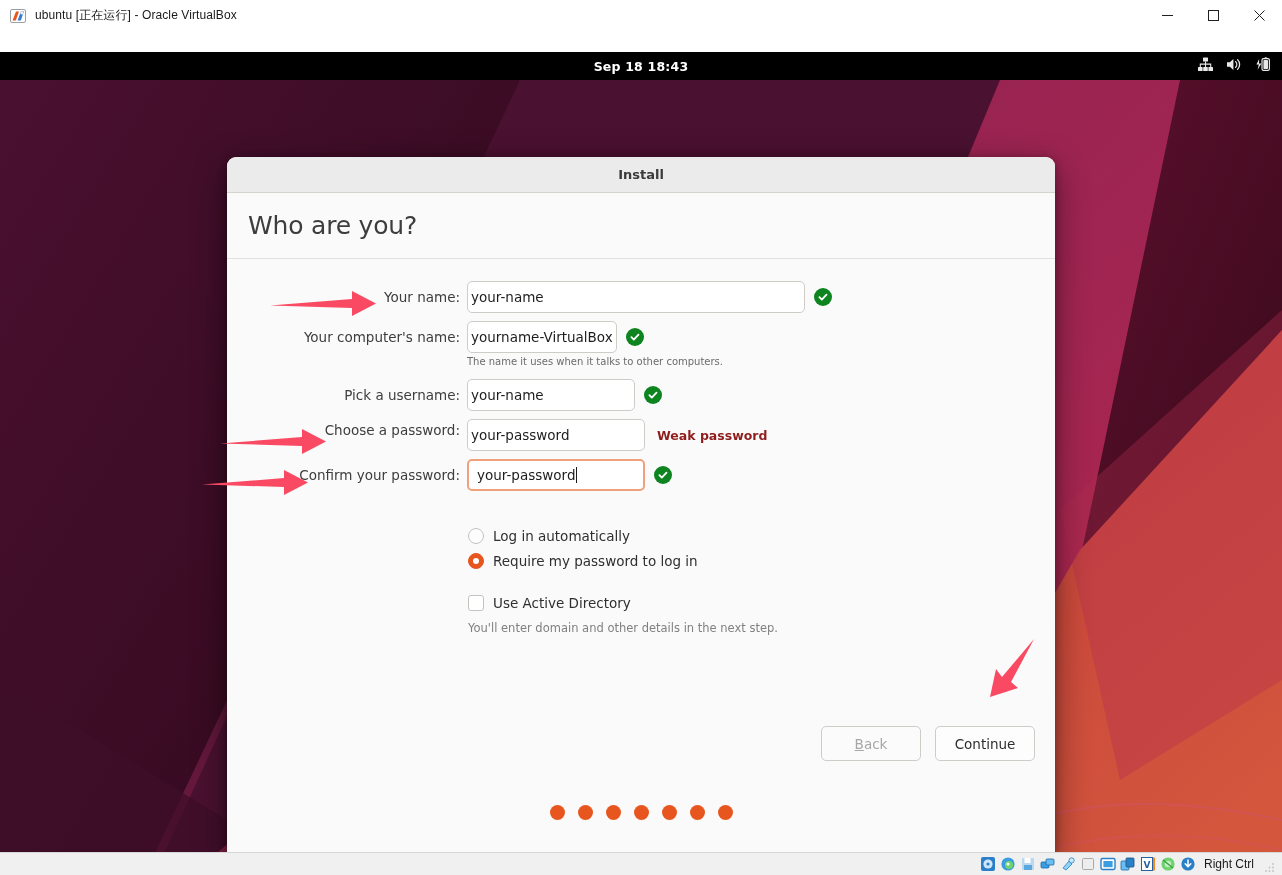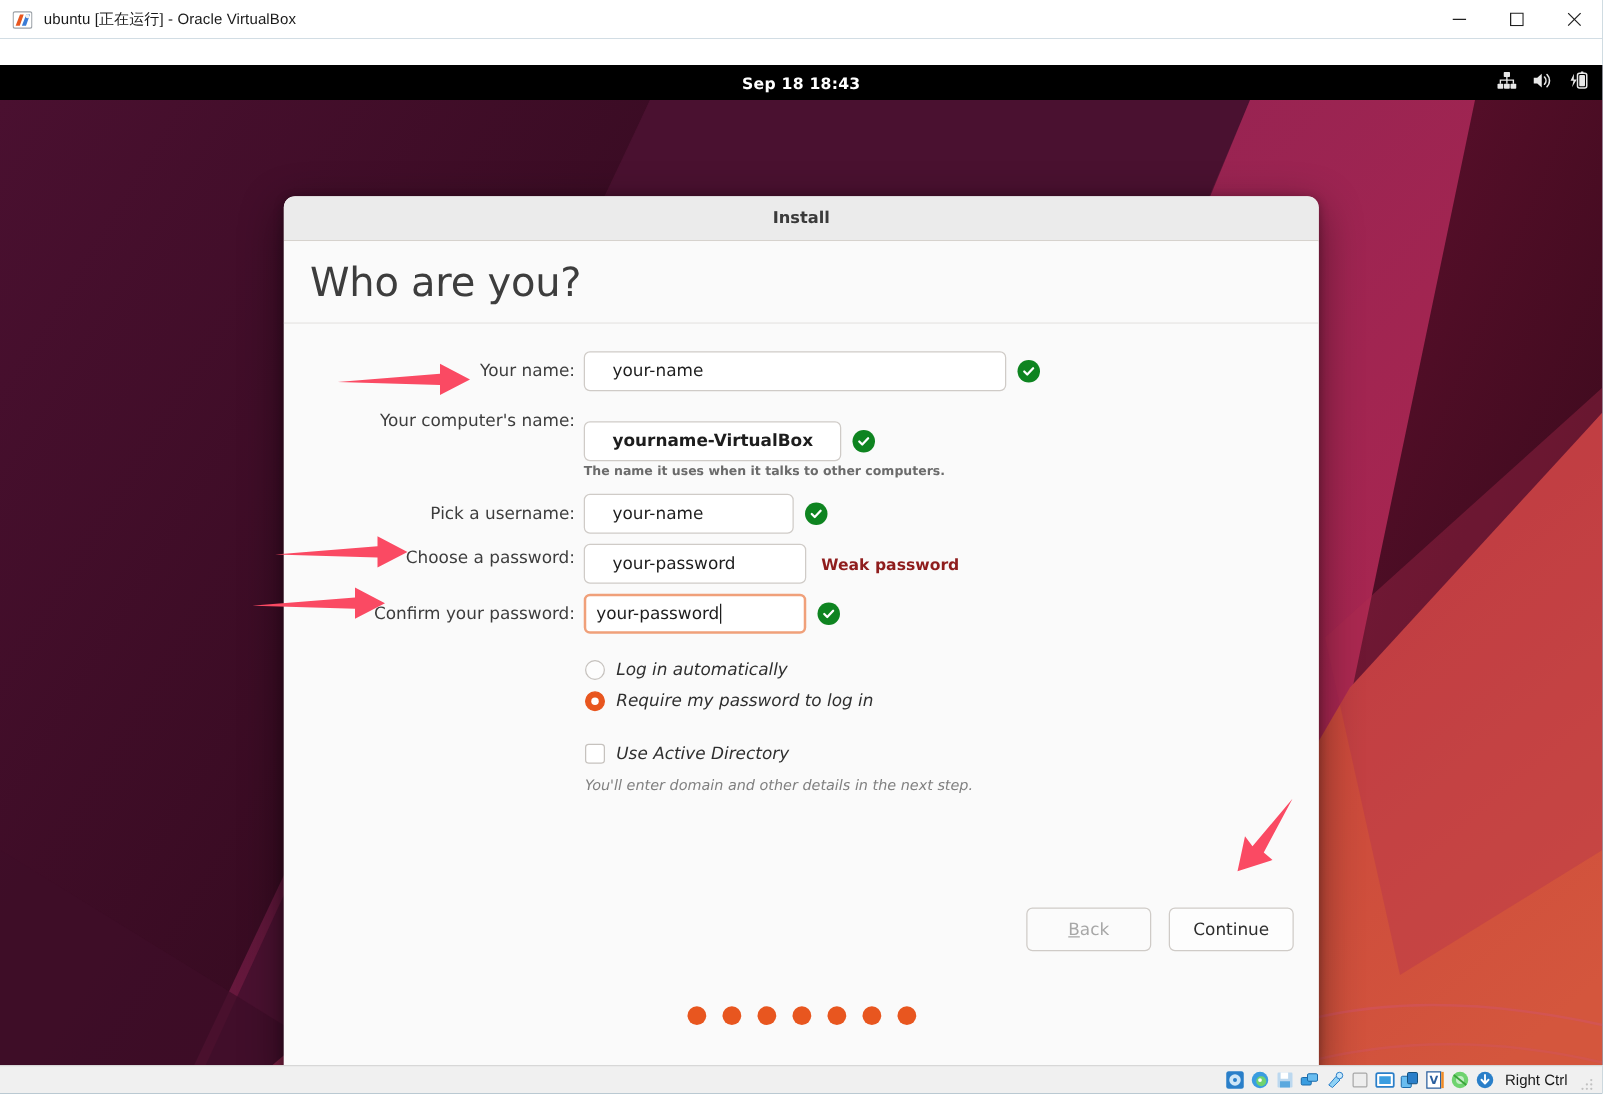--- a/index.html
+++ b/index.html
@@ -7,21 +7,21 @@
     width: 1282px; height: 875px;
     font-family: "DejaVu Sans", "Liberation Sans", sans-serif;
     overflow: hidden;
     background: #ffffff;
   }
 
   
   .vbox-window {
     width: 1282px; height: 875px;
     position: relative;
-    background: #0c4a6e;
+    background: #bef264;
     display: flex; flex-direction: column;
   }
   .vbox-titlebar {
     height: 31px; flex: 0 0 31px;
     background: #ffffff;
     display: flex; align-items: center;
     position: relative;
     border-bottom: 0px solid #e6e6e6;
   }
   .vbox-appicon {
@@ -117,21 +117,21 @@
     font-family: "DejaVu Sans", sans-serif;
   }
   .dialog-header {
     flex: 0 0 66px;
     display: flex; align-items: center;
     padding-left: 21px;
     border-bottom: 1px solid #e3e1df;
     background: #fafafa;
   }
   .page-heading {
-    font-size: 32px; color: #3d3d3d;
+    font-size: 25px; color: #3d3d3d;
     font-family: "DejaVu Sans", sans-serif;
     font-weight: normal;
     letter-spacing: -0.2px;
   }
   .dialog-body {
     flex: 1 1 auto;
     position: relative;
     background: #fafafa;
     padding-top: 22px;
   }
@@ -151,21 +151,21 @@
     white-space: nowrap;
   }
   .finput-wrap { display: flex; align-items: center; gap: 9px; }
 
   .tinput {
     height: 32px;
     background: #ffffff;
     border: 1px solid #cfcbc7;
     border-radius: 5px;
     display: flex; align-items: center;
-    padding: 0 22px;
+    padding: 0 3px;
     font-size: 13.5px;
     color: #1d1d1d;
     font-family: "DejaVu Sans", sans-serif;
     position: relative;
   }
   .tinput.wide { width: 338px; }
   .tinput.med  { width: 168px; }
   .tinput.pw   { width: 178px; padding-right: 30px; text-align: center; }
   .tinput.focused {
     border: 2px solid #f0a07a;
@@ -194,21 +194,21 @@
     margin-top: 3px;
   }
   .weak-pw {
     font-size: 12.5px;
     font-weight: bold;
     color: #8f1d1d;
     font-family: "DejaVu Sans", sans-serif;
     white-space: nowrap;
   }
 
-  .opt-block { margin-top: 16px; padding-left: 241px; font-style: italic; }
+  .opt-block { margin-top: 32px; padding-left: 241px; }
   .opt-row {
     display: flex; align-items: center; gap: 9px;
     height: 25px;
   }
   .radio {
     width: 16px; height: 16px; border-radius: 50%;
     border: 1px solid #c6c2be; background: #fdfdfd;
     flex: 0 0 16px; position: relative;
   }
   .radio.checked { background: #e8561f; border-color: #e8561f; }
@@ -423,21 +423,21 @@
           <div class="finput-wrap">
             <div class="tinput wide" placeholder="">your-name</div>
             <div class="ok-badge">
               <svg width="12" height="12" viewBox="0 0 12 12">
                   <path d="M2.4 6.2 L4.8 8.6 L9.5 3.6" stroke="#ffffff" stroke-width="1.8" fill="none" stroke-linecap="round" stroke-linejoin="round"></path>
                 </svg>
             </div>
           </div>
 
           <div class="flabel" style="line-height:32px;margin-top:8px;">Your computer's name:</div>
-          <div style="margin-top:24px;font-weight:bold;">
+          <div style="margin-top:8px;">
             <div class="finput-wrap">
               <div class="tinput" placeholder="">yourname-VirtualBox</div>
               <div class="ok-badge">
                 <svg width="12" height="12" viewBox="0 0 12 12">
                     <path d="M2.4 6.2 L4.8 8.6 L9.5 3.6" stroke="#ffffff" stroke-width="1.8" fill="none" stroke-linecap="round" stroke-linejoin="round"></path>
                   </svg>
               </div>
             </div>
             <div class="helper-text">The name it uses when it talks to other computers.</div>
           </div>

